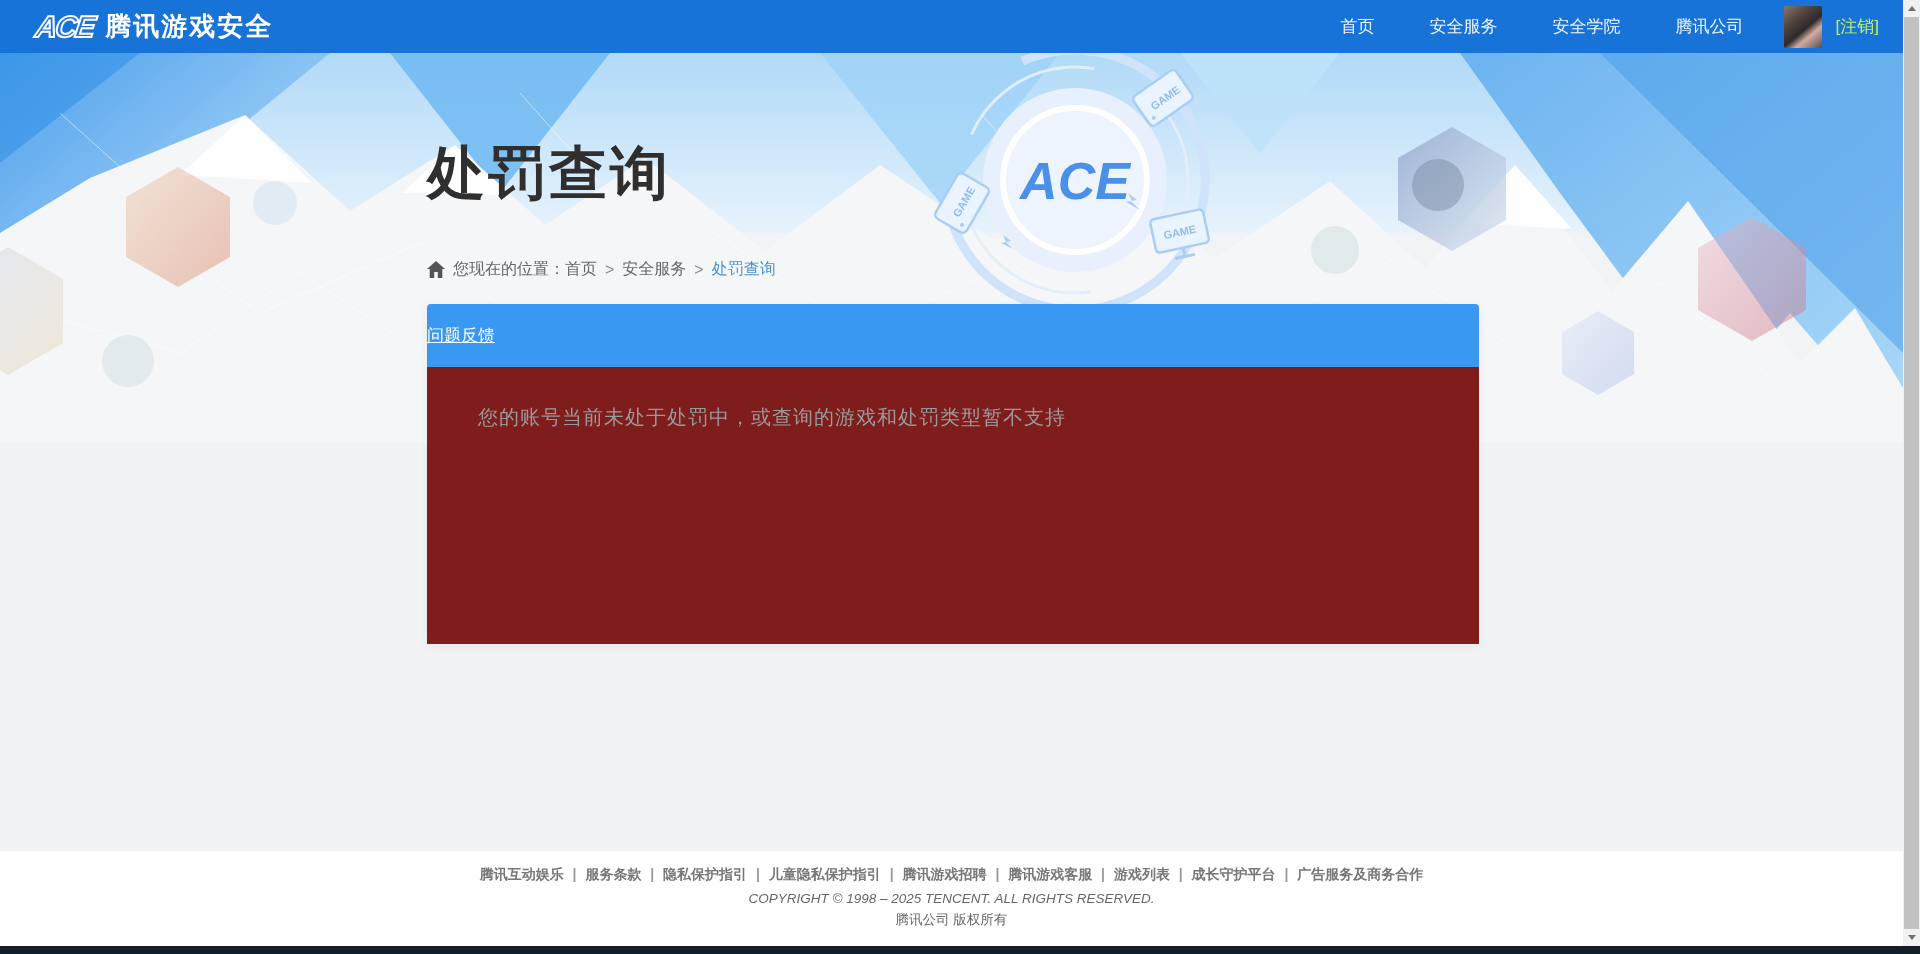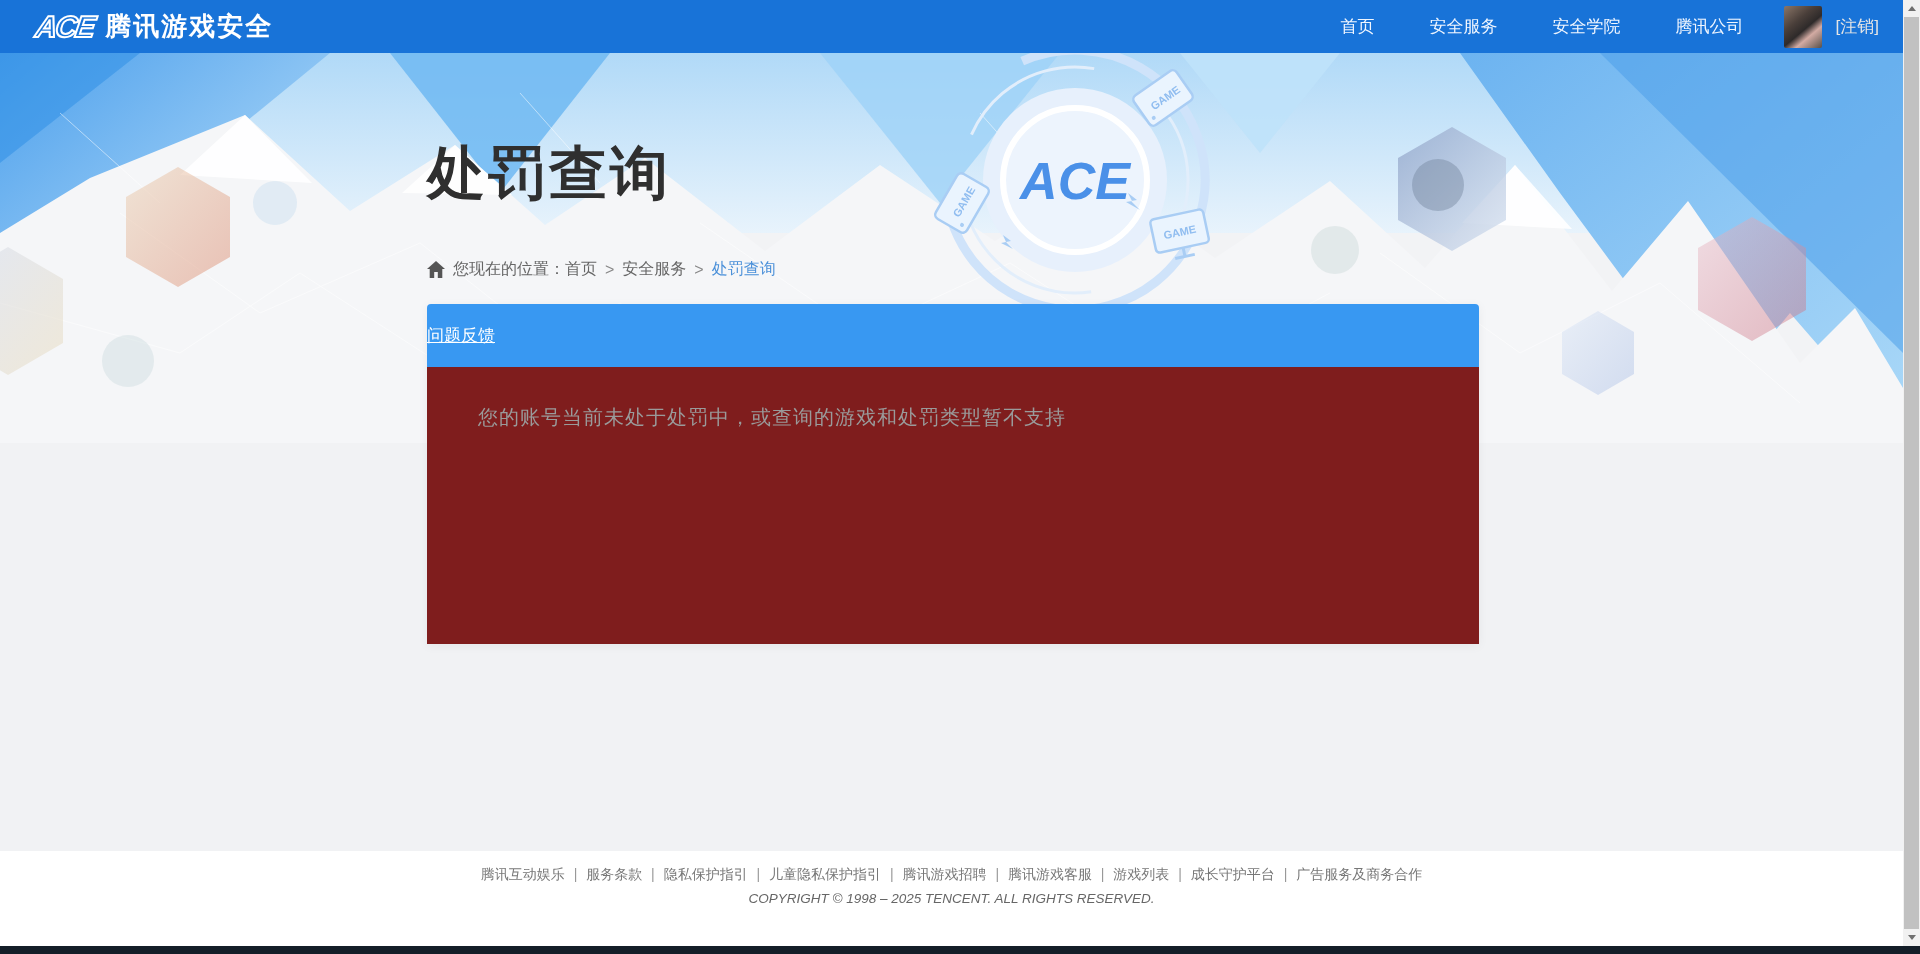--- a/index.html
+++ b/index.html
@@ -9,21 +9,21 @@
   
   .topbar{position:absolute;left:0;top:0;width:1903px;height:53px;background:#1873d8;display:flex;align-items:center;z-index:30;}
   .brand{display:flex;align-items:center;margin-left:36px;}
   .brand .ace-mark{font-size:30px;font-weight:bold;font-style:italic;color:#1873d8;
     -webkit-text-stroke:2px #ffffff;letter-spacing:-2px;transform:skewX(-8deg);line-height:1;}
   .brand .brand-text{color:#ffffff;font-size:26px;font-weight:bold;margin-left:12px;letter-spacing:2px;}
   .nav-items{position:absolute;right:24px;top:0;height:53px;display:flex;align-items:center;}
   .nav-item{color:#f0f6ff;font-size:17px;margin-left:55px;cursor:pointer;white-space:nowrap;}
   .nav-avatar{width:38px;height:42px;margin-left:40px;border-radius:2px;cursor:pointer;
     background:linear-gradient(140deg,#8a7668 0%,#4a3f3a 35%,#2e2a2a 55%,#d3aba3 70%,#57504a 100%);}
-  .nav-logout{color:#e5e5e5;font-size:17px;margin-left:14px;cursor:pointer;white-space:nowrap;}
+  .nav-logout{color:#bef264;font-size:17px;margin-left:14px;cursor:pointer;white-space:nowrap;}
 
   
   .main-area{position:absolute;left:0;top:53px;width:1903px;height:798px;background:#f1f2f4;}
   .banner-art{position:absolute;left:0;top:0;width:1903px;height:390px;}
 
   .page-title{position:absolute;left:427px;top:82px;font-size:58px;font-weight:bold;color:#2f2f2f;letter-spacing:3px;z-index:10;}
   .breadcrumb{position:absolute;left:427px;top:206px;display:flex;align-items:center;font-size:16px;color:#666;z-index:10;}
   .breadcrumb .home-ic{margin-right:8px;display:inline-flex;}
   .breadcrumb a{text-decoration:none;}
   .crumb-link{color:#666;cursor:pointer;}
@@ -32,21 +32,21 @@
 
   
   .card{position:absolute;left:427px;top:251px;width:1052px;z-index:10;box-shadow:0 2px 10px rgba(0,0,0,0.05);}
   .card-head{height:63px;background:#3898f2;border-radius:4px 4px 0 0;display:flex;align-items:center;justify-content:flex-start;}
   .feedback-link{color:#ffffff;font-size:17px;text-decoration:underline;margin-right:62px;cursor:pointer;}
   .card-body{background:#7f1d1d;height:277px;}
   .result-message{padding:37px 40px 0 51px;font-size:20px;color:#9a9a9a;letter-spacing:1px;}
 
   
   .footer{position:absolute;left:0;top:851px;width:1903px;height:95px;background:#ffffff;text-align:center;z-index:10;}
-  .footer-links{padding-top:15px;font-size:14px;color:#777;}
+  .footer-links{padding-top:15px;font-size:14px;color:#777;font-weight:bold;}
   .footer-links .flink{color:#777;cursor:pointer;text-decoration:none;}
   .footer-links .sep{color:#999;margin:0 5px;}
   .footer-copy{margin-top:7px;font-size:13.5px;color:#666;font-style:italic;}
   .footer-company{margin-top:5px;font-size:13.5px;color:#666;}
 
   
   .bottom-strip{position:absolute;left:0;bottom:0;width:1920px;height:8px;background:#141e28;z-index:50;}
 
   
   .scrollbar{position:absolute;right:0;top:0;width:17px;height:946px;background:#f1f1f1;z-index:40;}
@@ -203,20 +203,21 @@
       </div>
       <div class="card-body">
         <div class="result-message">您的账号当前未处于处罚中，或查询的游戏和处罚类型暂不支持</div>
       </div>
     </div>
   </div>
 
   <div class="footer">
     <div class="footer-links"><a class="flink">腾讯互动娱乐</a><span class="sep"> | </span><a class="flink">服务条款</a><span class="sep"> | </span><a class="flink">隐私保护指引</a><span class="sep"> | </span><a class="flink">儿童隐私保护指引</a><span class="sep"> | </span><a class="flink">腾讯游戏招聘</a><span class="sep"> | </span><a class="flink">腾讯游戏客服</a><span class="sep"> | </span><a class="flink">游戏列表</a><span class="sep"> | </span><a class="flink">成长守护平台</a><span class="sep"> | </span><a class="flink">广告服务及商务合作</a></div>
     <div class="footer-copy">COPYRIGHT © 1998 – 2025 TENCENT. ALL RIGHTS RESERVED.</div>
+    <div class="footer-company">腾讯公司 版权所有</div>
   </div>
 
   <div class="scrollbar">
     <div class="sb-btn sb-up">
         <div class="tri-up"></div>
       </div>
     <div class="sb-thumb"></div>
     <div class="sb-btn sb-down">
         <div class="tri-down"></div>
       </div>

